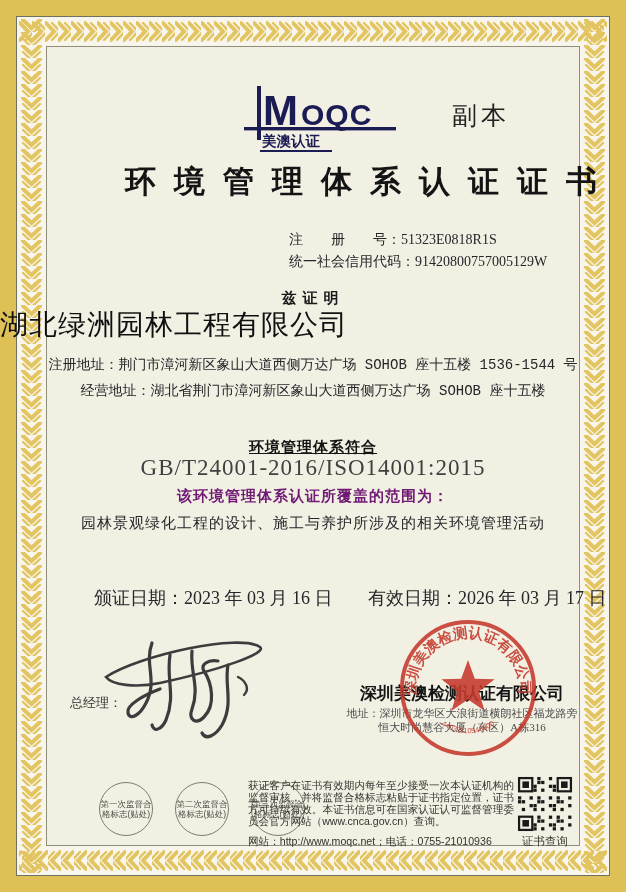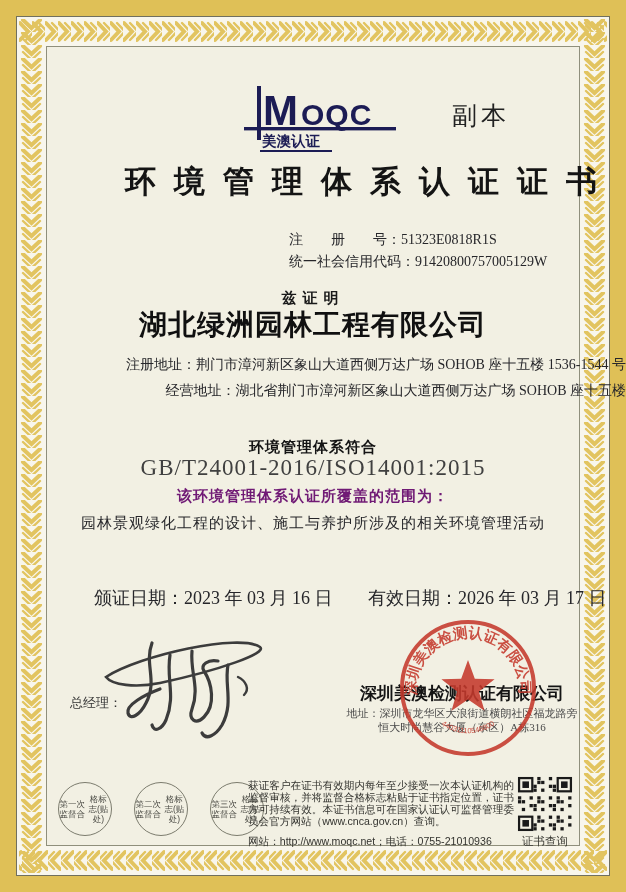--- a/index.html
+++ b/index.html
@@ -16,40 +16,40 @@
   
   .logo{position:absolute;left:244px;top:72px;width:160px;height:86px;}
   .copy-label{position:absolute;left:452px;top:99px;font-size:25px;letter-spacing:4px;color:#222;font-weight:500;}
   
   .title{position:absolute;left:0;top:161px;width:626px;text-align:center;font-size:31px;font-weight:bold;color:#141414;letter-spacing:18px;padding-left:28px;box-sizing:border-box;white-space:nowrap;margin-left:43px;}
   
   .regblock{position:absolute;left:289px;top:229px;font-family:"Liberation Serif",serif;font-size:14px;color:#26262a;line-height:22px;}
   .regblock .lbl{display:inline-block;}
   
   .certify{position:absolute;left:0;top:289px;width:626px;text-align:center;font-size:15px;font-weight:bold;letter-spacing:6px;color:#1a1a1a;}
-  .company{position:absolute;left:0;top:306px;width:626px;text-align:center;font-size:28px;font-weight:bold;letter-spacing:1px;color:#101010;}
-  .addr{position:absolute;left:0;width:626px;text-align:right;font-family:Liberation Serif, serif;font-size:14px;color:#26262a;white-space:nowrap;}
+  .company{position:absolute;left:0;top:306px;width:626px;text-align:left;font-size:28px;font-weight:normal;letter-spacing:1px;color:#101010;}
+  .addr{position:absolute;left:0;width:626px;text-align:center;font-family:Liberation Mono, monospace;font-size:14px;color:#26262a;white-space:nowrap;}
   .addr1{top:356px;}
   .addr2{top:382px;}
-  .std-head{position:absolute;left:0;top:438px;width:626px;text-align:center;font-size:15px;font-weight:bold;color:#141414;letter-spacing:1px;}
+  .std-head{position:absolute;left:0;top:438px;width:626px;text-align:center;font-size:15px;font-weight:bold;color:#141414;letter-spacing:1px;text-decoration:underline;}
   .standard{position:absolute;left:0;top:455px;width:626px;text-align:center;font-family:"Liberation Serif",serif;font-size:23px;color:#404040;letter-spacing:1px;}
   .scope-head{position:absolute;left:0;top:487px;width:626px;text-align:center;font-size:15px;font-weight:bold;color:#701a75;letter-spacing:1px;}
   .scope{position:absolute;left:0;top:514px;width:626px;text-align:center;font-family:"Liberation Serif",serif;font-size:15px;color:#26262a;letter-spacing:1px;}
   .date{position:absolute;font-family:"Liberation Serif",serif;font-size:18px;color:#26262a;white-space:nowrap;}
   .date-issue{left:94px;top:586px;}
   .date-valid{left:368px;top:586px;}
   .signer{position:absolute;left:70px;top:694px;font-family:"Liberation Serif",serif;font-size:13px;color:#333;}
   .signature{position:absolute;left:100px;top:625px;width:170px;height:125px;}
   
   .certifier-name{position:absolute;left:352px;top:682px;width:220px;text-align:center;font-size:17px;font-weight:bold;color:#141414;}
   .certifier-a1{position:absolute;left:342px;top:706px;width:240px;text-align:center;font-family:"Liberation Serif",serif;font-size:11px;color:#4a4a4a;white-space:nowrap;}
   .certifier-a2{position:absolute;left:342px;top:720px;width:240px;text-align:center;font-family:"Liberation Serif",serif;font-size:11px;color:#4a4a4a;white-space:nowrap;}
   .seal{position:absolute;left:388px;top:608px;width:160px;height:160px;opacity:.88;}
   
-  .sticker{position:absolute;top:782px;width:52px;height:52px;border:1px solid #7c7c6e;border-radius:50%;display:flex;flex-direction:row;align-items:center;justify-content:center;font-size:8.5px;line-height:10px;color:#4a4a44;text-align:center;}
+  .sticker{position:absolute;top:782px;width:52px;height:52px;border:1px solid #7c7c6e;border-radius:50%;display:flex;flex-direction:column;align-items:center;justify-content:center;font-size:8.5px;line-height:10px;color:#4a4a44;text-align:center;margin-left:41px;}
   .sticker-1{left:58px;}
   .sticker-2{left:134px;}
   .sticker-3{left:210px;}
   
   .footer-note{position:absolute;left:248px;top:779px;width:266px;font-size:10.6px;line-height:12px;color:#33332f;text-align:justify;}
   .footer-contact{position:absolute;left:248px;top:835px;width:266px;font-size:10.6px;color:#33332f;white-space:nowrap;}
   .qr{position:absolute;left:517px;top:776px;width:56px;height:56px;}
   .qr-label{position:absolute;left:509px;top:834px;width:72px;text-align:center;font-size:11.5px;color:#3a3a34;}
 </style>
 </head>

